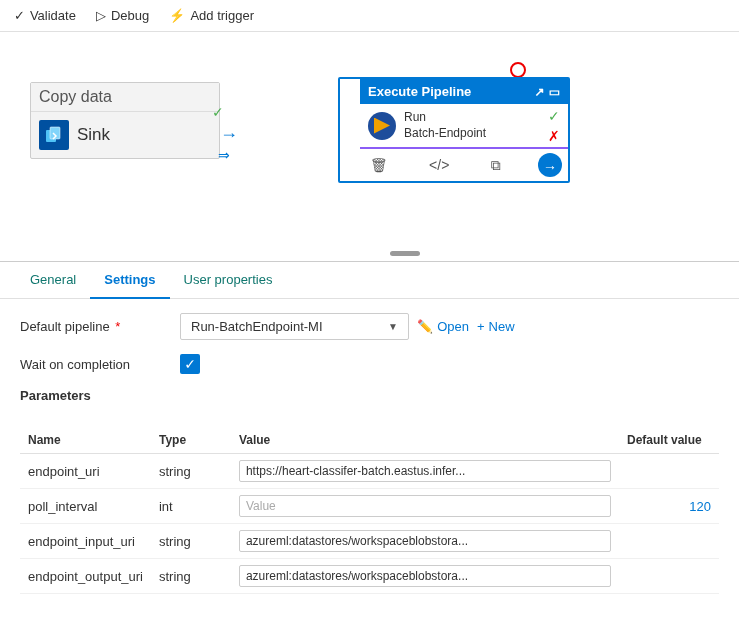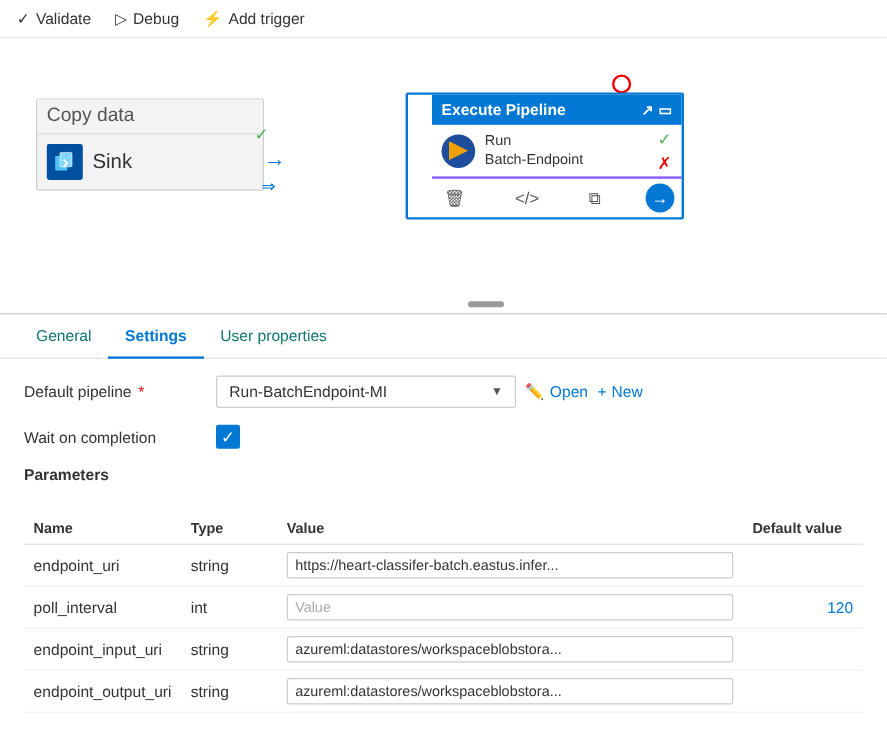--- a/index.html
+++ b/index.html
@@ -166,21 +166,21 @@
     .form-label {
       width: 160px;
       font-size: 13px;
       font-weight: 500;
     }
     .required-star { color: #e00; margin-left: 2px; }
     .form-control-area { display: flex; align-items: center; gap: 8px; }
 
     .dropdown-select {
       display: flex; align-items: center; justify-content: space-between;
-      width: 250px; padding: 5px 10px;
+      width: 229px; padding: 5px 10px;
       border: 1px solid #ccc; border-radius: 2px;
       font-size: 13px; cursor: pointer; background: #fff; text-align: right;
     }
     .dropdown-arrow { color: #555; font-size: 10px; }
 
     .open-btn, .new-btn {
       display: flex; align-items: center; gap: 4px;
       background: none; border: none; color: #0078d4;
       font-size: 13px; cursor: pointer;
     }

